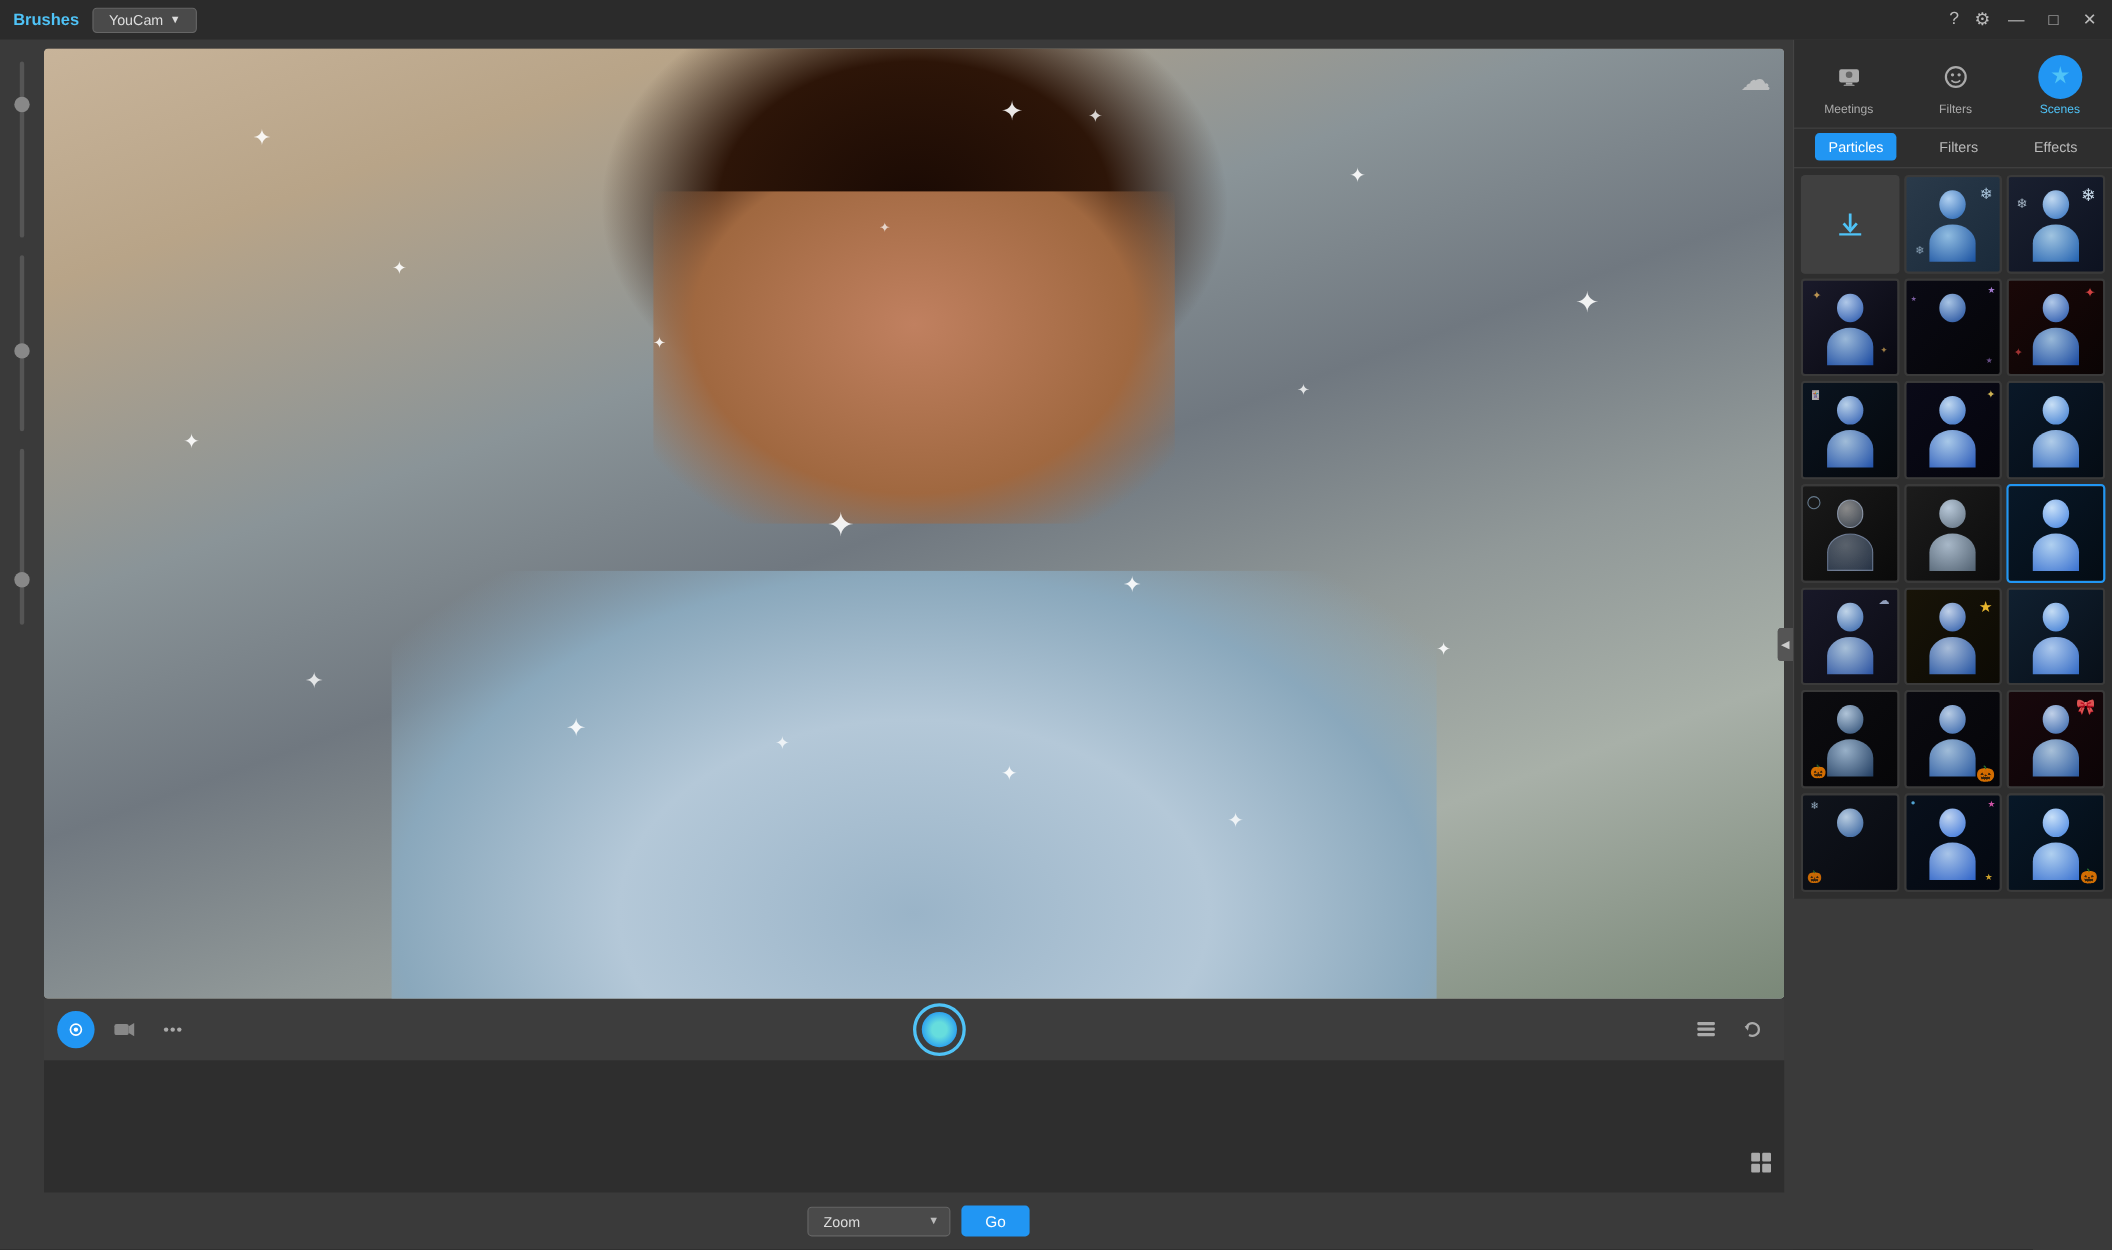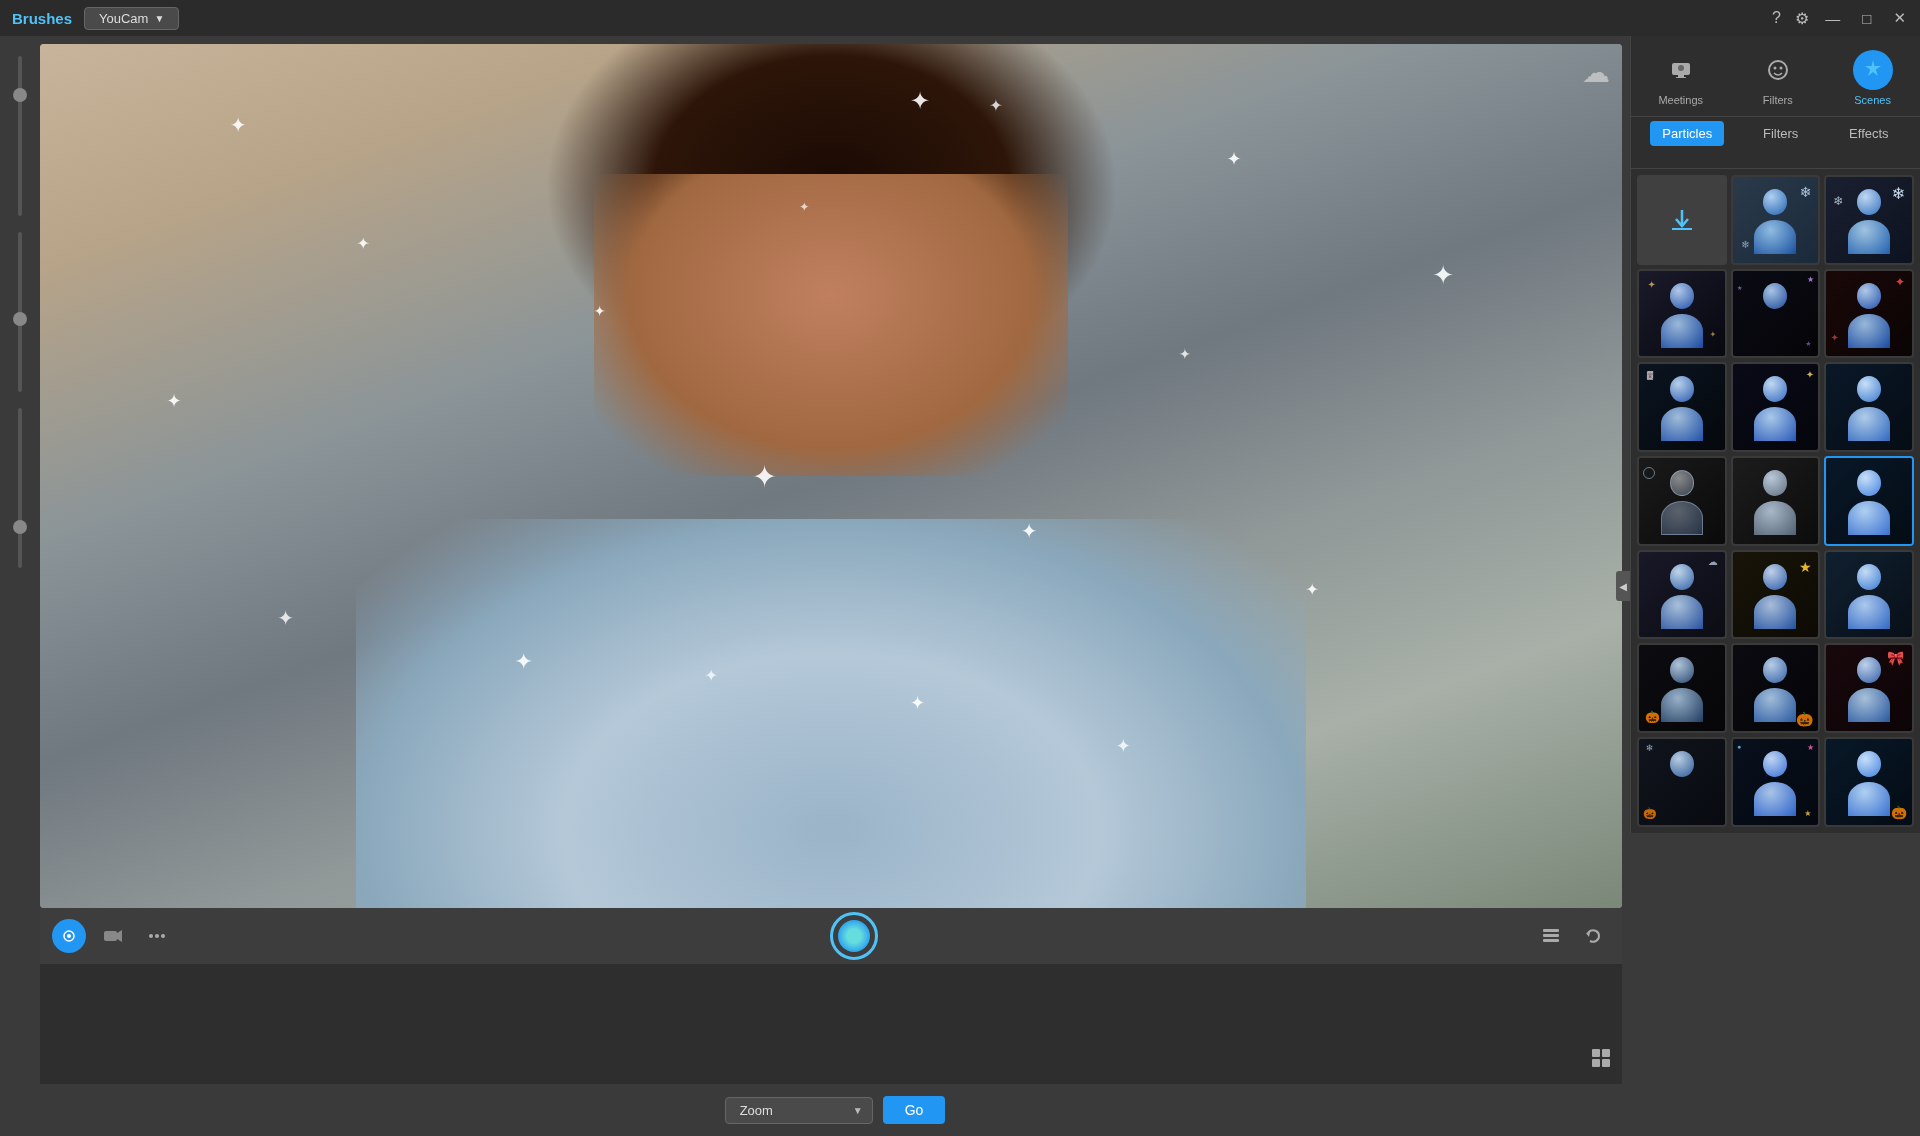--- a/index.html
+++ b/index.html
@@ -220,21 +220,21 @@
     }
     .zoom-select {
       background: #4a4a4a;
       border: 1px solid #666;
       border-radius: 4px;
       color: #ddd;
       font-size: 13px;
       padding: 5px 30px 5px 14px;
       appearance: none;
       cursor: pointer;
-      width: 148px;
+      width: 130px;
     }
     .zoom-wrapper {
       position: relative;
     }
     .zoom-arrow {
       position: absolute;
       right: 10px;
       top: 50%;
       transform: translateY(-50%);
       color: #bbb;
@@ -315,21 +315,21 @@
       padding: 4px 10px;
       border-radius: 3px;
       background: none;
       border: none;
     }
 
     
     #subtabs-row {
       display: flex;
       justify-content: space-around;
-      padding: 4px 6px 22px;
+      padding: 4px 6px 6px;
       border-bottom: 1px solid #444;
     }
     .subtab-btn {
       color: #bbb;
       font-size: 13px;
       cursor: pointer;
       padding: 5px 12px;
       border-radius: 3px;
       background: none;
       border: none;

